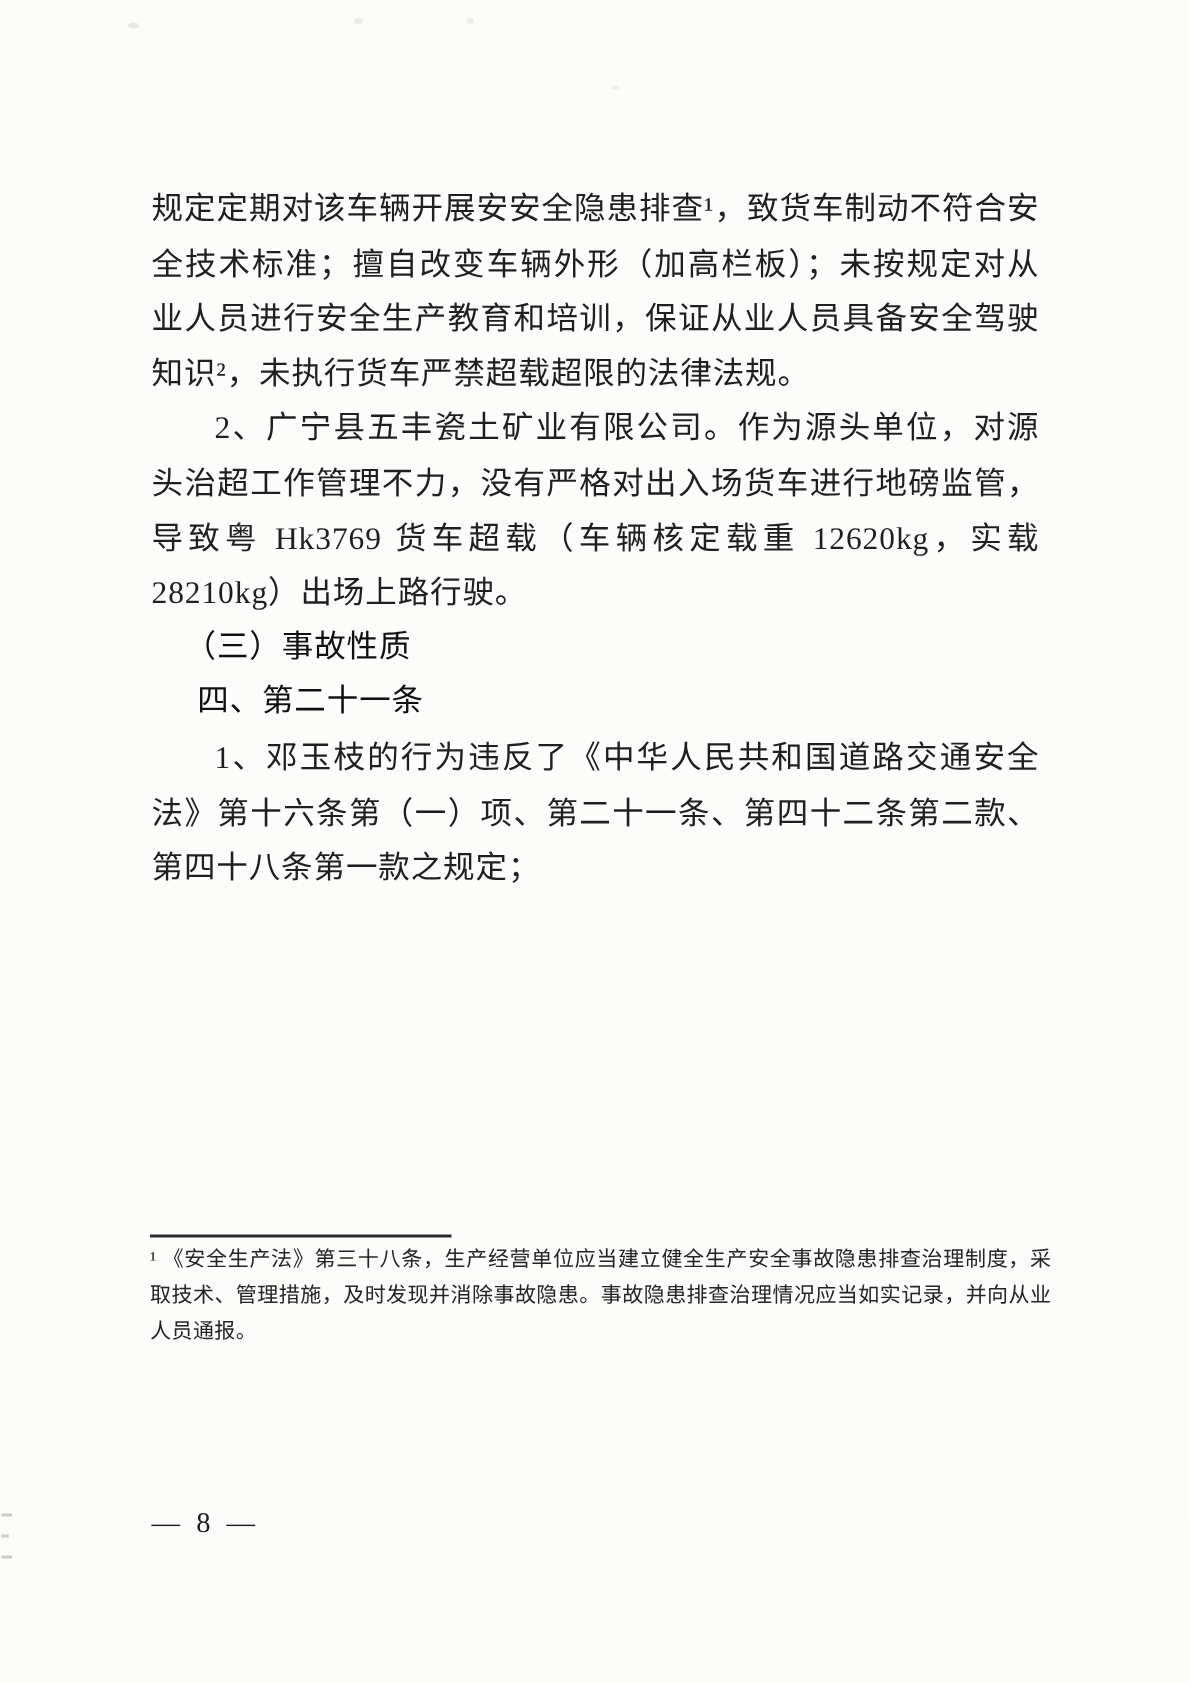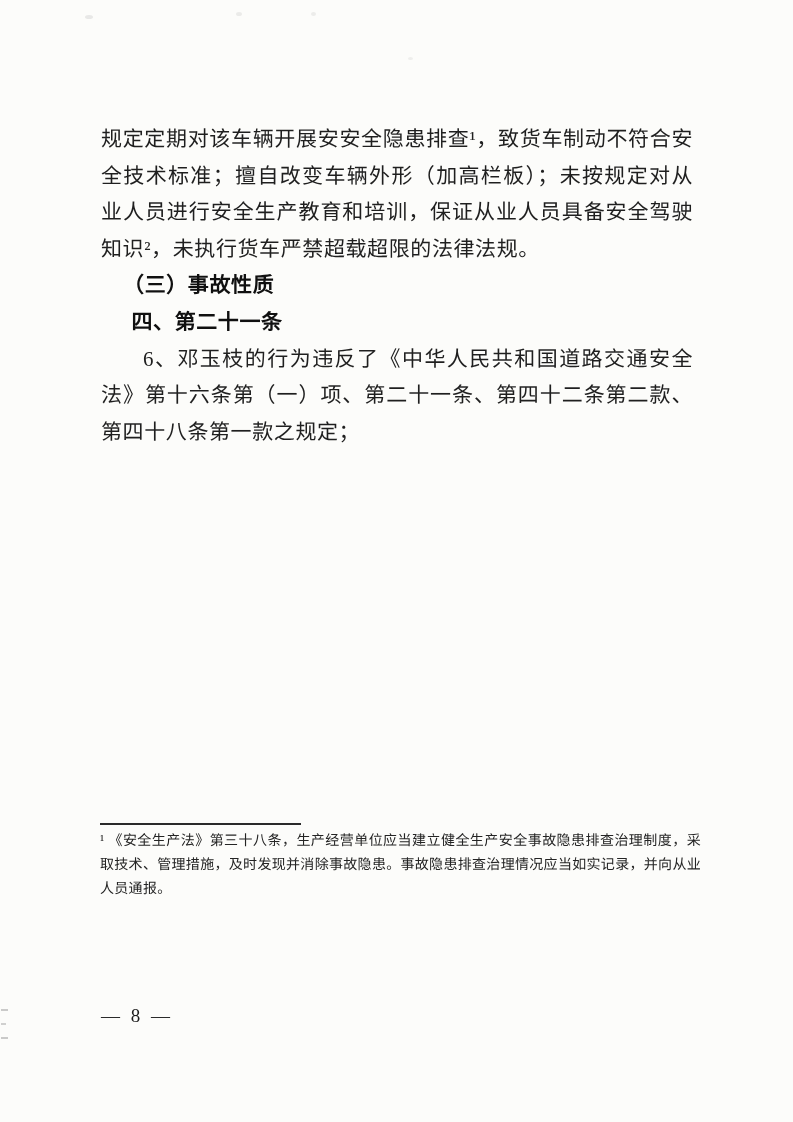--- a/index.html
+++ b/index.html
@@ -31,21 +31,21 @@
   .body-text p.para {
     margin: 0;
     text-indent: 2em;
   }
   .body-text p.para.no-indent {
     text-indent: 0;
   }
   .body-text h2.heading {
     margin: 0;
     font-family: "Liberation Sans", "DejaVu Sans", sans-serif;
-    font-weight: 700;
+    font-weight: 400;
     font-size: 21px;
     line-height: 36.6px;
     letter-spacing: 0.6px;
     color: #101010;
   }
   .heading.nature { text-indent: 1.05em; }
   .heading.responsibility { text-indent: 1.45em; }
 
   
   .footnote-rule {
@@ -94,28 +94,29 @@
   .a-mid1  { left: 408px; top: 57px; width: 5px; height: 3px; opacity: .12; border-radius: 50%; }
 </style>
 </head>
 <body>
 
 <div class="page">
 
   <main class="body-text">
     <p class="para no-indent">规定定期对该车辆开展安安全隐患排查¹，致货车制动不符合安全技术标准；擅自改变车辆外形（加高栏板）；未按规定对从业人员进行安全生产教育和培训，保证从业人员具备安全驾驶知识²，未执行货车严禁超载超限的法律法规。</p>
 
+    <p class="para">2、广宁县五丰瓷土矿业有限公司。作为源头单位，对源头治超工作管理不力，没有严格对出入场货车进行地磅监管，导致粤 Hk3769 货车超载（车辆核定载重 12620kg，实载 28210kg）出场上路行驶。</p>
 
     <h2 class="heading nature">（三）事故性质</h2>
 
 
     <h2 class="heading responsibility">四、第二十一条</h2>
 
 
-    <p class="para">6、邓玉枝的行为违反了《中华人民共和国道路交通安全法》第十六条第（一）项、第二十一条、第四十二条第二款、第四十八条第一款之规定；</p>
+    <p class="para">1、邓玉枝的行为违反了《中华人民共和国道路交通安全法》第十六条第（一）项、第二十一条、第四十二条第二款、第四十八条第一款之规定；</p>
 
   </main>
 
   <div class="footnote-rule"></div>
 
   <section class="footnotes">
     <p>¹ 《安全生产法》第三十八条，生产经营单位应当建立健全生产安全事故隐患排查治理制度，采取技术、管理措施，及时发现并消除事故隐患。事故隐患排查治理情况应当如实记录，并向从业人员通报。</p>
   </section>
 
   <div class="page-number">— 8 —</div>

